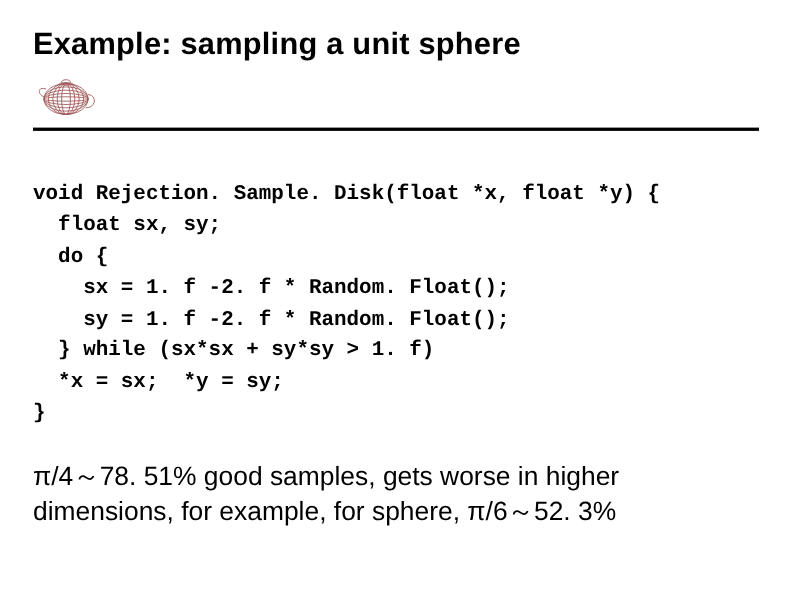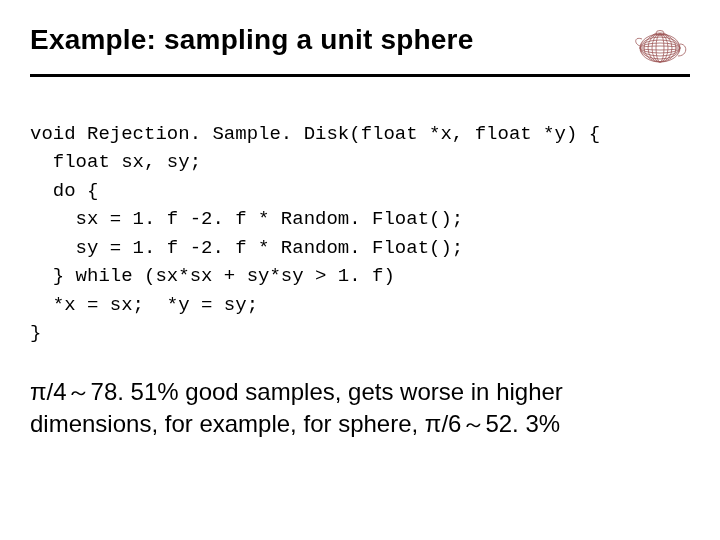--- a/index.html
+++ b/index.html
@@ -16,20 +16,21 @@
     position: relative;
     width: 720px;
     height: 540px;
     box-sizing: border-box;
     padding: 24px 30px 0 30px;
   }
   .header {
     display: flex;
     align-items: flex-start;
     justify-content: space-between;
+    flex-direction: column;
   }
   .title {
     font-size: 28px;
     font-weight: 700;
     letter-spacing: 0.2px;
     margin: 0;
     padding-bottom: 10px;
   }
   .logo {
     width: 60px;
@@ -40,21 +41,21 @@
     margin-top: 2px;
   }
   .rule {
     border: none;
     border-top: 3px solid #000;
     margin: 6px 0 14px 0;
   }
   .code {
     font-family: "Courier New", Courier, monospace;
     font-size: 19px;
-    font-weight: 400;
+    font-weight: 700;
     line-height: 1.5;
     white-space: pre;
     margin-bottom: 28px;
   }
   .body-text {
     font-size: 24px;
     line-height: 1.35;
     margin: 0;
   }
 </style>

